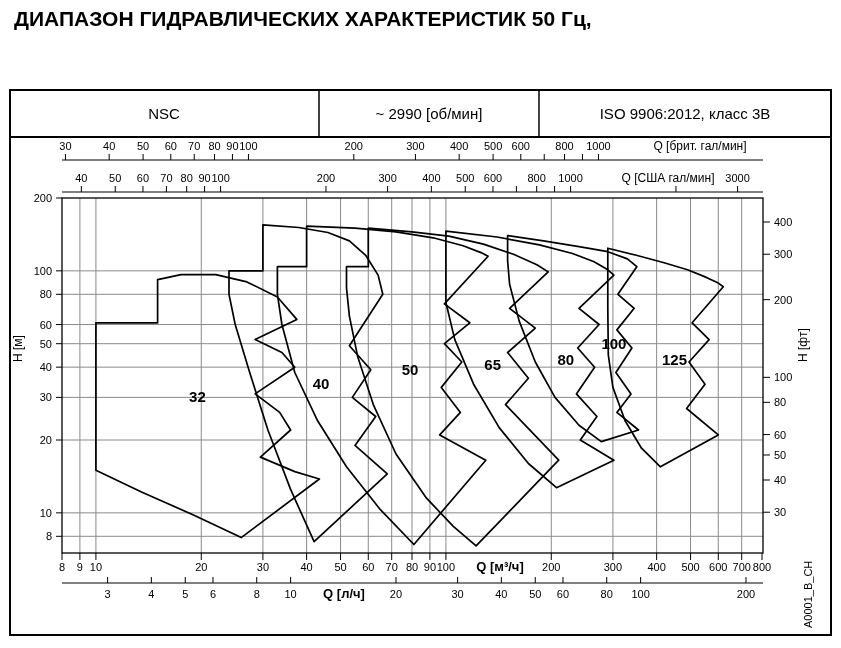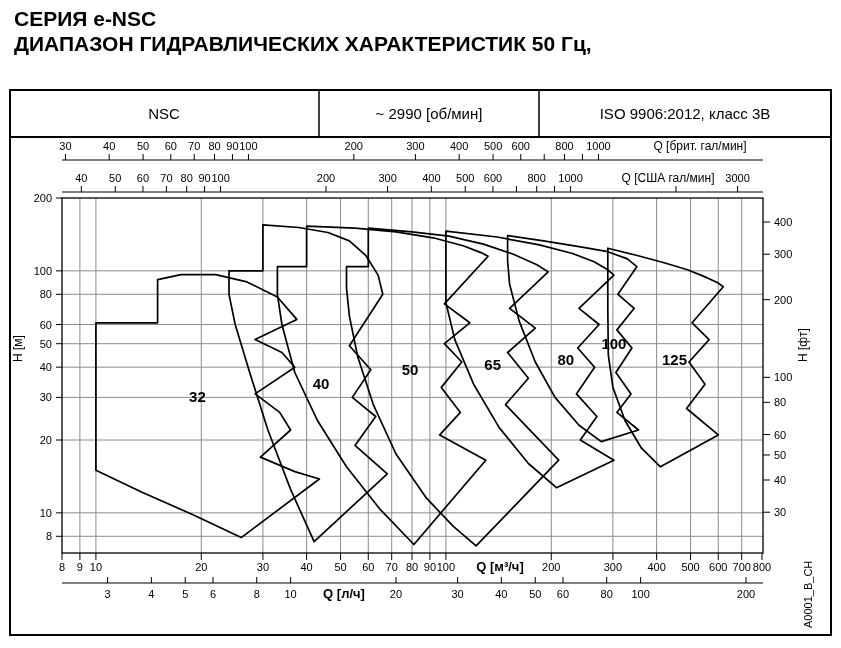--- a/index.html
+++ b/index.html
@@ -9,21 +9,20 @@
          line-height:25px;color:#000;letter-spacing:0px;}
   svg{position:absolute;left:0;top:0;font-family:"Liberation Sans",sans-serif;}
   svg text{fill:#000;}
 </style>
 </head>
 <body>
 
 <div class="page">
 
   <div class="title">
-    <div>СЕРИЯ e-NSC</div>
     <div>ДИАПАЗОН ГИДРАВЛИЧЕСКИХ ХАРАКТЕРИСТИК 50 Гц,</div>
   </div>
 
   <svg id="chart" width="841" height="648" viewBox="0 0 841 648">
 
     <rect x="10" y="90" width="821" height="545" fill="none" stroke="#000" stroke-width="2"></rect>
     <line x1="10" y1="137" x2="831" y2="137" stroke="#000" stroke-width="2"></line>
     <line x1="319" y1="90" x2="319" y2="137" stroke="#000" stroke-width="1.5"></line>
     <line x1="539" y1="90" x2="539" y2="137" stroke="#000" stroke-width="1.5"></line>
 

